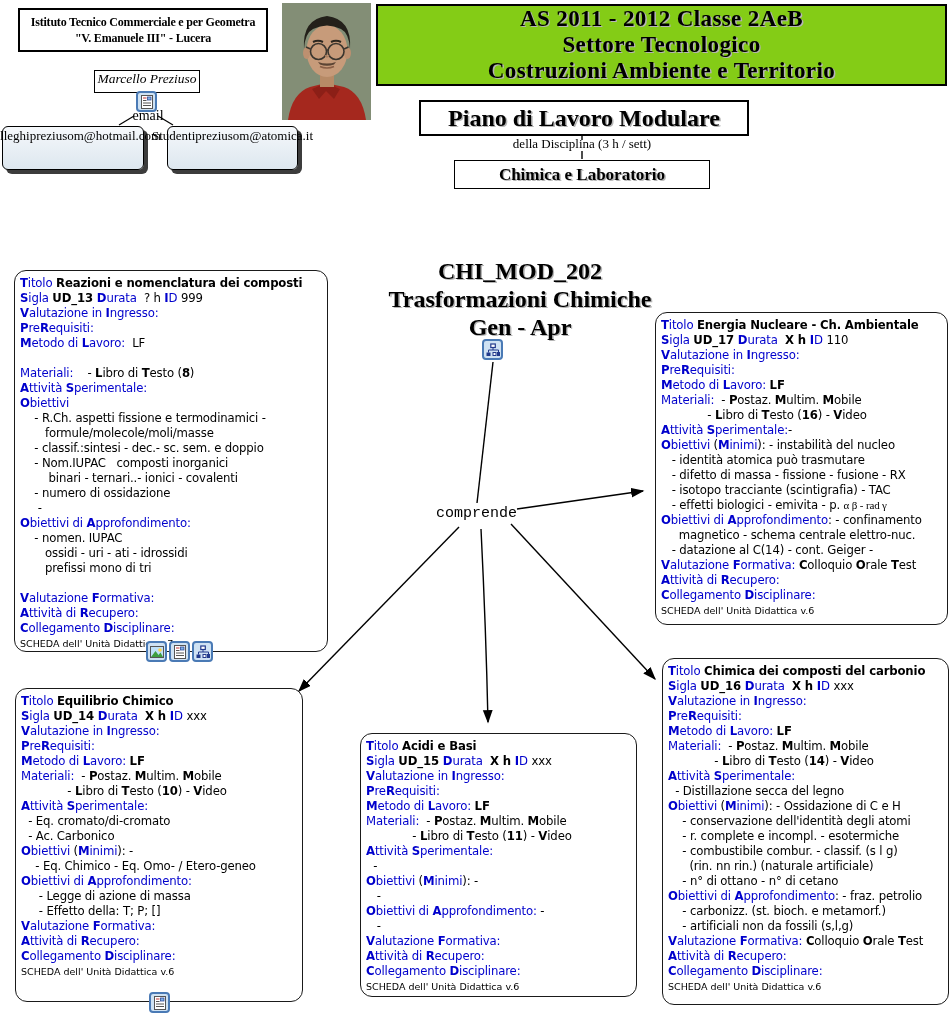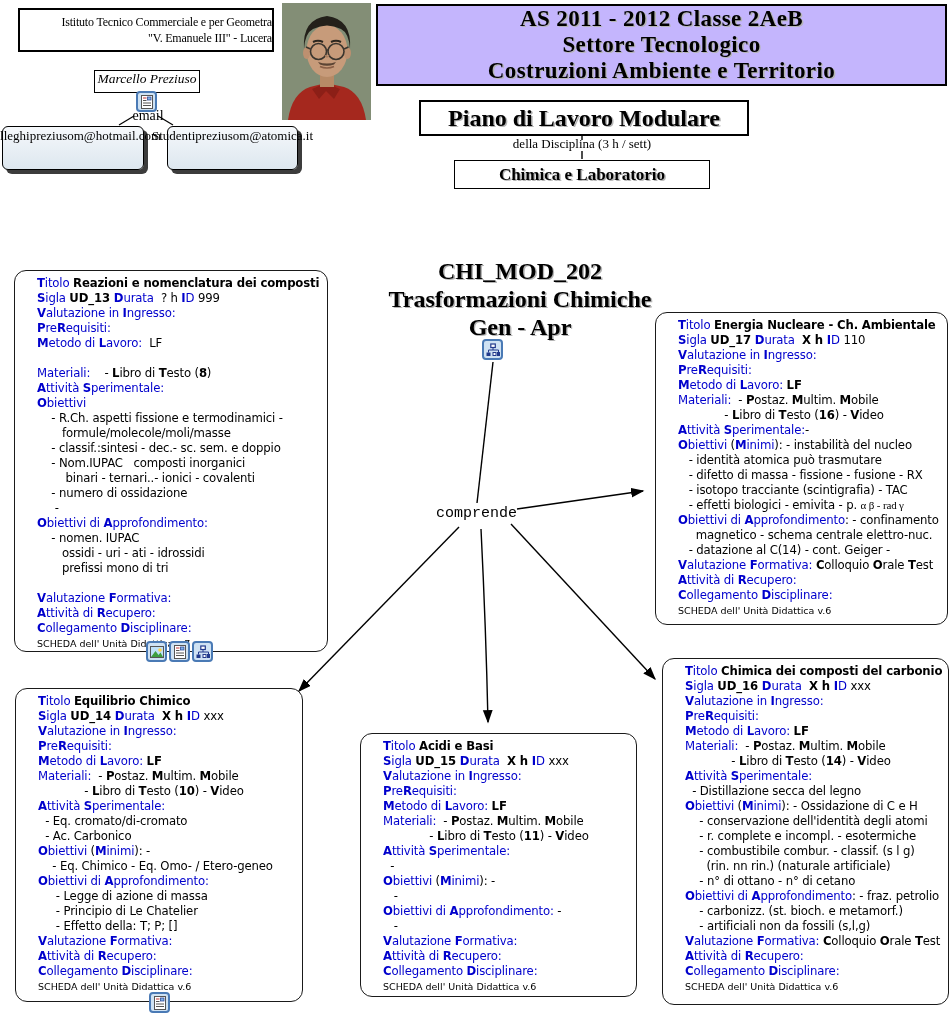--- a/index.html
+++ b/index.html
@@ -5,52 +5,52 @@
   html,body{margin:0;padding:0;background:#fff;}
   #page{position:relative;width:951px;height:1014px;background:#fff;overflow:hidden;
         font-family:"DejaVu Sans",sans-serif;color:#000;}
   .abs{position:absolute;}
   
   #overlay{position:absolute;left:0;top:0;z-index:1;pointer-events:none;}
   
   .serif{font-family:"Liberation Serif",serif;}
   .engraved{text-shadow:1.4px 1.4px 0 #b5b5b5;}
   #institute-box{left:18px;top:8px;width:246px;height:40px;border:2px solid #000;
-    display:flex;flex-direction:column;justify-content:center;text-align:right;
-    font-weight:normal;font-size:12px;line-height:16px;letter-spacing:-0.2px;background:#fff;z-index:2;padding-left:6px;}
+    display:flex;flex-direction:column;justify-content:center;text-align:center;
+    font-weight:bold;font-size:12px;line-height:16px;letter-spacing:-0.2px;background:#fff;z-index:2;}
   #teacher-box{left:94px;top:70px;width:104px;height:21px;border:1.3px solid #000;
     display:flex;align-items:flex-start;justify-content:center;font-style:italic;font-size:13.5px;background:#fff;z-index:2;}
   #email-icon-wrap{left:136px;top:91px;z-index:3;}
   #email-label{left:120px;top:108px;width:56px;text-align:center;font-size:14px;z-index:2;}
   .contact-box{top:126px;height:42px;border:1.6px solid #000;border-radius:6px;
     background:linear-gradient(#f5f8fb,#dde7ef);box-shadow:4px 4px 0 #3c3c3c;
     display:flex;flex-direction:row;justify-content:center;text-align:center;
     font-size:13px;line-height:17px;z-index:2;}
   #contact-0{left:2px;width:140px;}
   #contact-1{left:167px;width:129px;}
   
   #photo{left:282px;top:3px;width:89px;height:117px;z-index:2;}
   
-  #class-box{left:376px;top:4px;width:567px;height:78px;border:2px solid #000;background:#c4b5fd;
+  #class-box{left:376px;top:4px;width:567px;height:78px;border:2px solid #000;background:#84cc16;
     display:flex;flex-direction:column;justify-content:center;text-align:center;
     font-weight:bold;font-size:23px;line-height:26px;letter-spacing:0.4px;z-index:2;}
   #plan-box{left:419px;top:100px;width:326px;height:32px;border:2px solid #000;background:#fff;
     display:flex;align-items:center;justify-content:center;font-weight:bold;font-size:24px;z-index:2;}
   #plan-subtitle{left:436px;top:136px;width:292px;text-align:center;font-size:13px;z-index:2;}
   #subject-box{left:454px;top:160px;width:254px;height:27px;border:1.6px solid #000;background:#fff;
     display:flex;align-items:center;justify-content:center;font-weight:bold;font-size:17px;z-index:2;}
   
   #module-title{left:375px;top:257px;width:290px;text-align:center;font-weight:bold;
     font-size:24px;line-height:28px;z-index:2;}
   #module-icon-wrap{left:482px;top:339px;z-index:3;}
   #comprende{left:436px;top:505px;width:80px;text-align:center;font-size:15px;
     font-family:Liberation Mono, monospace;background:#fff;z-index:2;}
   
   .ud-box{position:absolute;background:#fff;border:1.5px solid #1a1a1a;border-radius:12px;
-    padding:5px 22px;font-size:11.7px;letter-spacing:-0.15px;z-index:2;box-sizing:border-box;}
+    padding:5px 5px;font-size:11.7px;letter-spacing:-0.15px;z-index:2;box-sizing:border-box;}
   #ud13{left:14px;top:270px;width:314px;height:382px;}
   #ud14{left:15px;top:688px;width:288px;height:314px;}
   #ud15{left:360px;top:733px;width:277px;height:264px;}
   #ud16{left:662px;top:658px;width:287px;height:347px;}
   #ud17{left:655px;top:312px;width:293px;height:313px;}
   .tline{white-space:pre;line-height:15px;height:15px;}
   .sg-L{color:#0000cc;}
   .sg-B{color:#0000cc;font-weight:bold;}
   .sg-K{color:#000;}
   .sg-X{color:#000;font-weight:bold;}
@@ -242,21 +242,20 @@
         <div class="tline"><span class="sg-B">M</span><span class="sg-L">etodo di </span><span class="sg-B">L</span><span class="sg-L">avoro: </span><span class="sg-X">LF</span></div>
         <div class="tline"><span class="sg-L">Materiali:</span><span class="sg-K">  - </span><span class="sg-X">P</span><span class="sg-K">ostaz. </span><span class="sg-X">M</span><span class="sg-K">ultim. </span><span class="sg-X">M</span><span class="sg-K">obile</span></div>
         <div class="tline"><span class="sg-K">             - </span><span class="sg-X">L</span><span class="sg-K">ibro di </span><span class="sg-X">T</span><span class="sg-K">esto (</span><span class="sg-X">10</span><span class="sg-K">) - </span><span class="sg-X">V</span><span class="sg-K">ideo</span></div>
         <div class="tline"><span class="sg-B">A</span><span class="sg-L">ttività </span><span class="sg-B">S</span><span class="sg-L">perimentale:</span></div>
         <div class="tline"><span class="sg-K">  - Eq. cromato/di-cromato</span></div>
         <div class="tline"><span class="sg-K">  - Ac. Carbonico</span></div>
         <div class="tline"><span class="sg-B">O</span><span class="sg-L">biettivi</span><span class="sg-K"> (</span><span class="sg-B">M</span><span class="sg-L">inimi</span><span class="sg-K">): -</span></div>
         <div class="tline"><span class="sg-K">    - Eq. Chimico - Eq. Omo- / Etero-geneo</span></div>
         <div class="tline"><span class="sg-B">O</span><span class="sg-L">biettivi di </span><span class="sg-B">A</span><span class="sg-L">pprofondimento:</span></div>
         <div class="tline"><span class="sg-K">     - Legge di azione di massa</span></div>
-        <div class="tline"><span class="sg-K">     - Principio di Le Chatelier</span></div>
         <div class="tline"><span class="sg-K">     - Effetto della: T; P; []</span></div>
         <div class="tline"><span class="sg-B">V</span><span class="sg-L">alutazione </span><span class="sg-B">F</span><span class="sg-L">ormativa:</span></div>
         <div class="tline"><span class="sg-B">A</span><span class="sg-L">ttività di </span><span class="sg-B">R</span><span class="sg-L">ecupero:</span></div>
         <div class="tline"><span class="sg-B">C</span><span class="sg-L">ollegamento </span><span class="sg-B">D</span><span class="sg-L">isciplinare:</span></div>
         <div class="tline"><span class="sg-S">SCHEDA dell' Unità Didattica v.6</span></div>
       </div>
   </div>
   <div id="ud14-icons" class="icon-row">
       <span class="res-icon">
         <svg viewBox="0 0 16 16">

